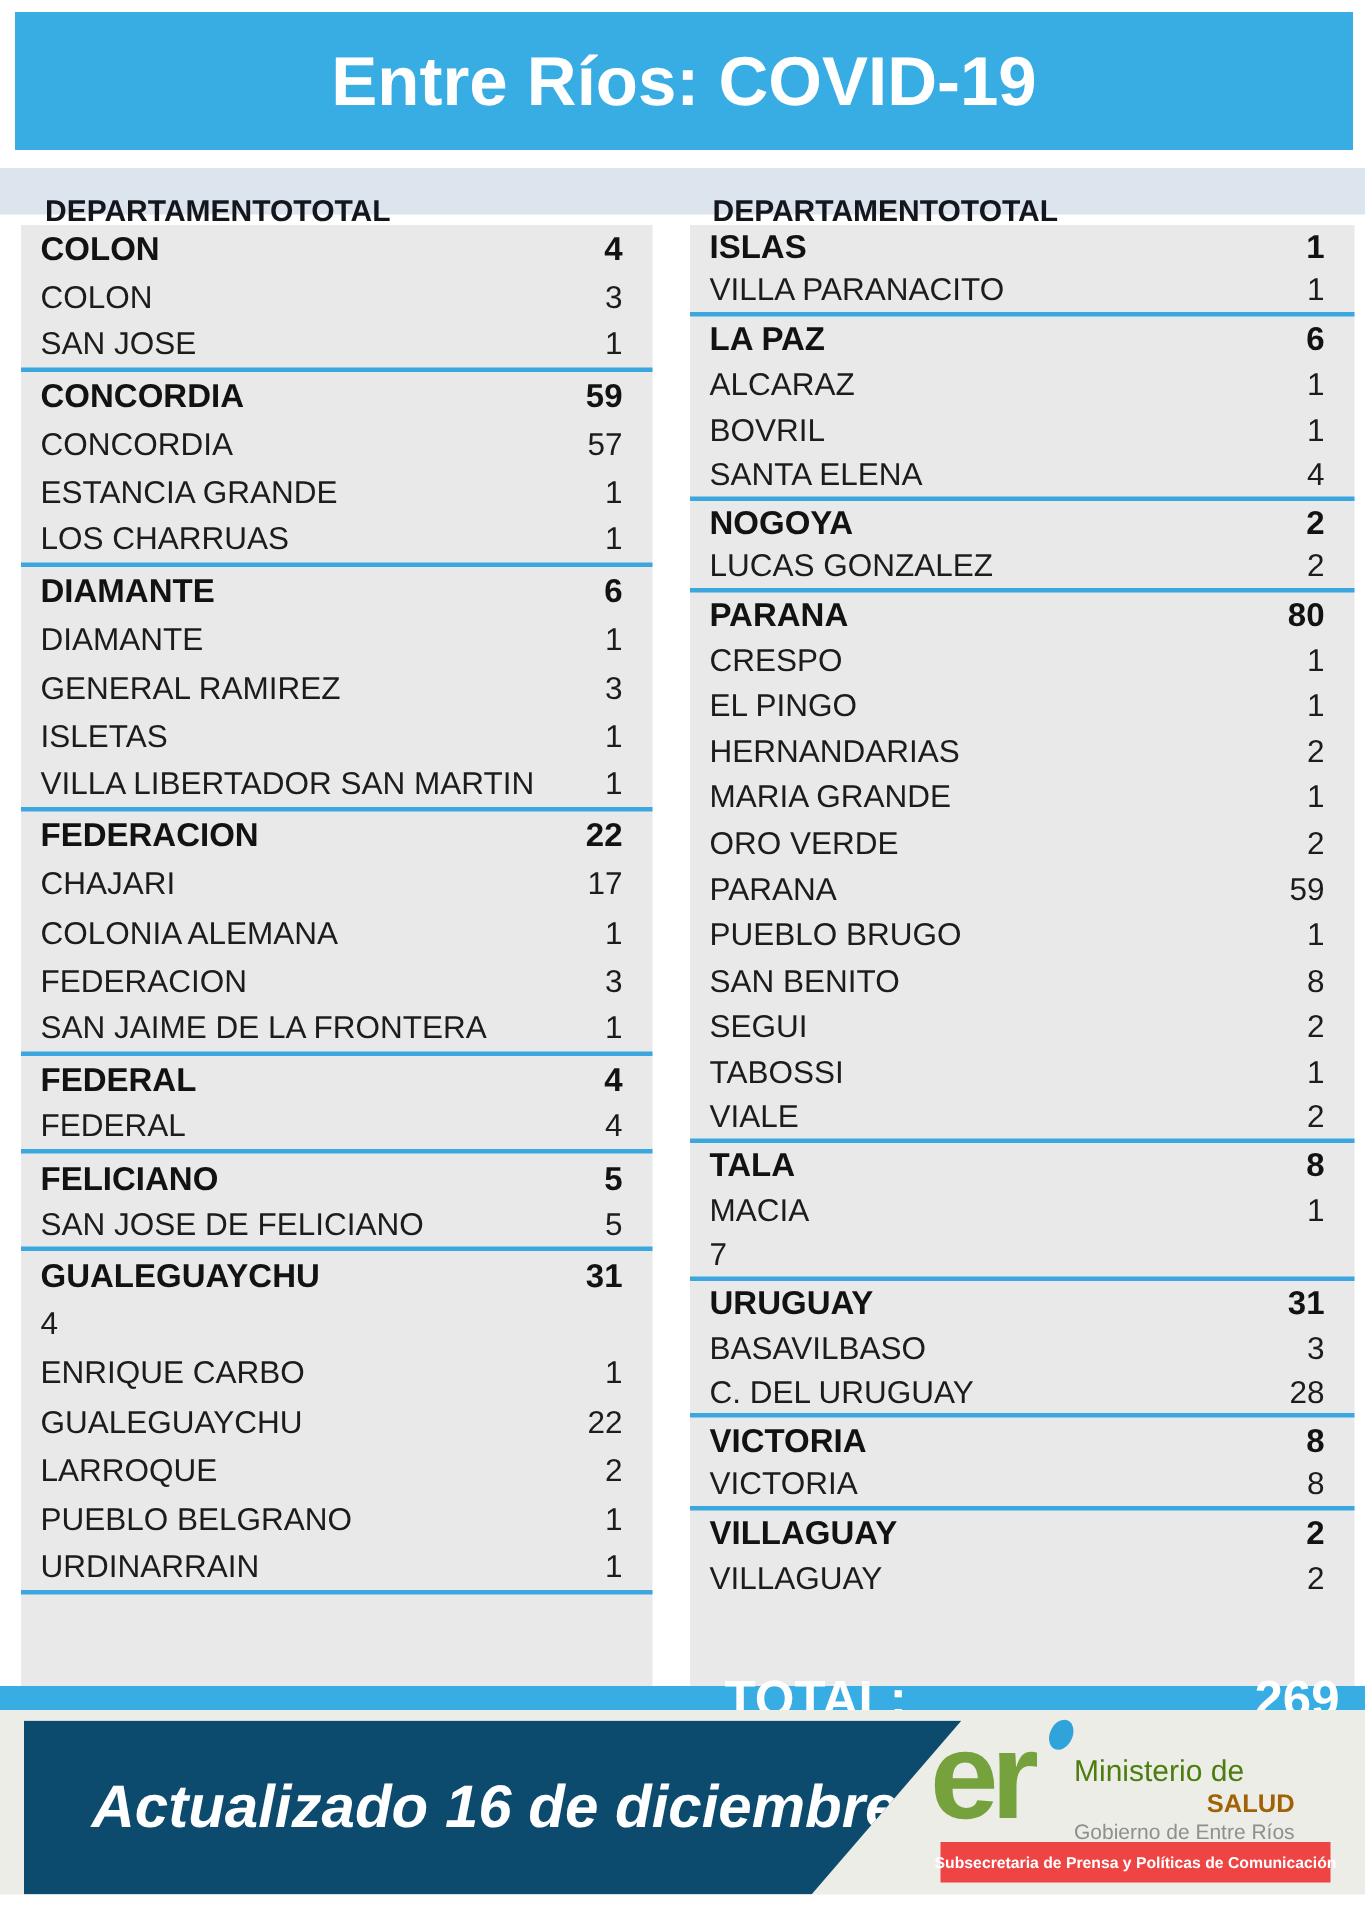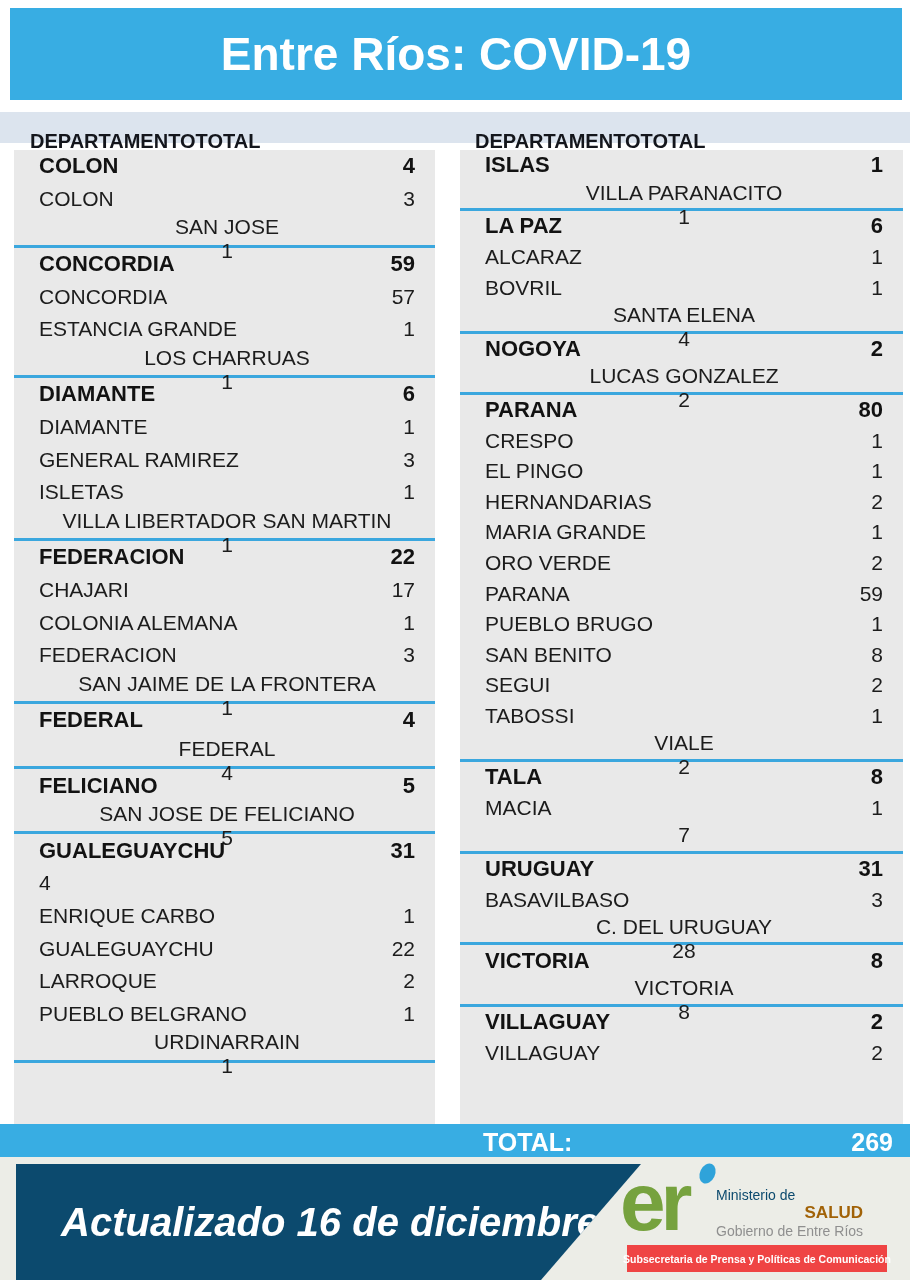--- a/index.html
+++ b/index.html
@@ -10,39 +10,39 @@
     font-weight:bold;font-size:20px;color:#14161C;}
   .hcell{display:flex;justify-content:flex-start;box-sizing:border-box;align-items:center;margin-top:28px;}
   .hcell.left{width:455px;padding:0 10px 0 30px;}
   .hcell.right{width:455px;padding:0 8px 0 20px;}
   .panels{margin-top:7px;height:974px;display:flex;}
   .panel{background:#E9E9E9;box-sizing:border-box;}
   .panel.left{margin-left:14px;width:421px;}
   .panel-gap{width:25px;}
   .panel.right{width:443px;}
   .row{display:flex;justify-content:space-between;align-items:center;box-sizing:border-box;
-    padding:0 20px 0 25px;font-size:21px;color:#1C1C1C;}
+    padding:0 20px 0 13px;font-size:21px;color:#1C1C1C;}
   .panel.left .row{height:32.6px;}
   .panel.right .row{height:30.6px;}
   .row.bold{font-weight:bold;font-size:22px;color:#121212;}
-  .row.group-end{border-bottom:3px solid #3BA7DE;flex-direction:column;}
-  .total-bar{height:33px;background:#38ADE3;color:#ffffff;font-weight:bold;font-size:25px;
+  .row.group-end{border-bottom:3px solid #3BA7DE;}
+  .total-bar{height:16px;background:#38ADE3;color:#ffffff;font-weight:bold;font-size:34px;
     display:flex;align-items:center;justify-content:space-between;box-sizing:border-box;
     padding:3px 17px 0 483px;}
   .footer{position:relative;height:123px;background:#ECEDE7;}
   .green-banner{position:absolute;left:16px;top:7px;bottom:0;width:625px;background:#0c4a6e;
     clip-path:polygon(0 0,100% 0,84% 100%,0 100%);}
   .updated{position:absolute;left:45px;top:0;bottom:0;display:flex;align-items:center;
     color:#ffffff;font-size:40px;font-weight:bold;font-style:italic;white-space:nowrap;}
   .logo-er{position:absolute;left:620px;top:4px;font-size:82px;font-weight:bold;line-height:1;
     color:#76A23E;letter-spacing:-5px;}
   .logo-dot{position:absolute;left:700px;top:6px;width:15px;height:21px;background:#2FA3DA;
     border-radius:50%;transform:rotate(25deg);}
   .ministry{position:absolute;left:716px;top:30px;line-height:1.15;}
-  .ministry .l1{font-size:14px;color:#0c4a6e;}
+  .ministry .l1{font-size:20px;color:#4d7c0f;}
   .ministry .l2{font-size:17px;font-weight:bold;color:#a16207;text-align:right;}
   .ministry .l3{font-size:14px;color:#8F8F8F;}
   .sub-bar{position:absolute;left:627px;top:88px;width:260px;height:27px;background:#ef4444;
     color:#ffffff;font-size:10.5px;font-weight:bold;display:flex;align-items:center;
     justify-content:center;white-space:nowrap;}
   .name{white-space:nowrap;}
 </style>
 </head>
 <body>
 

